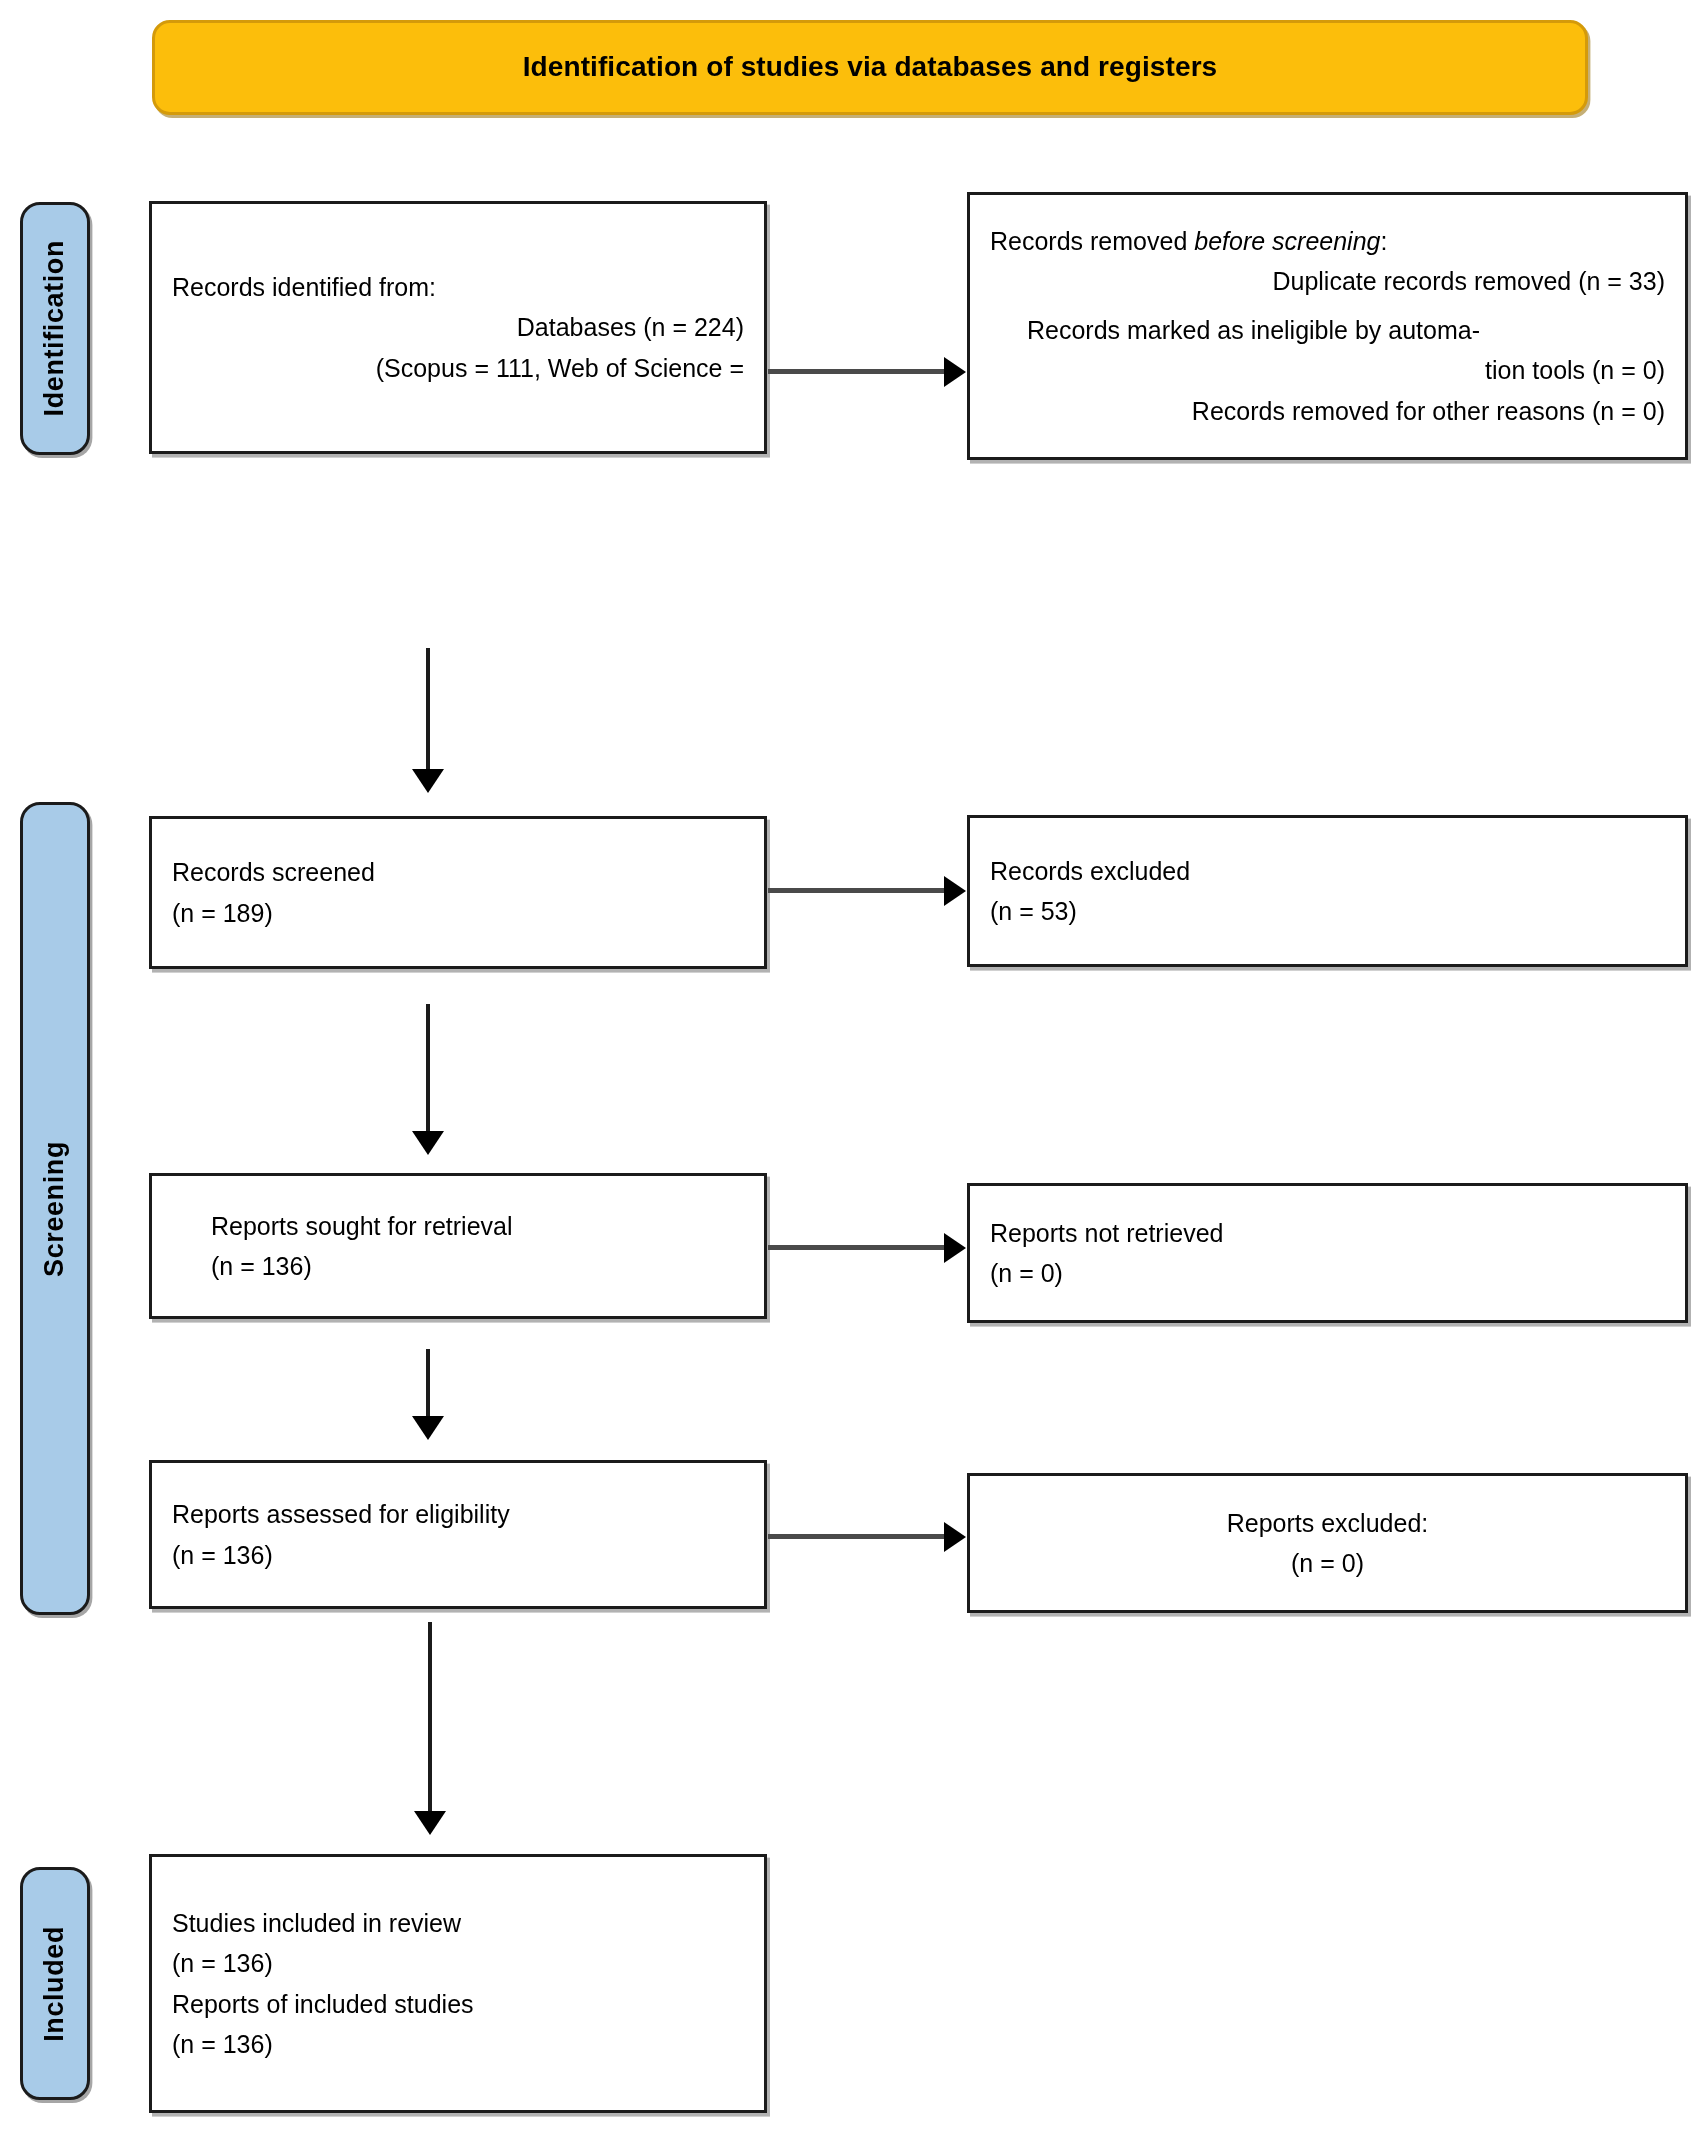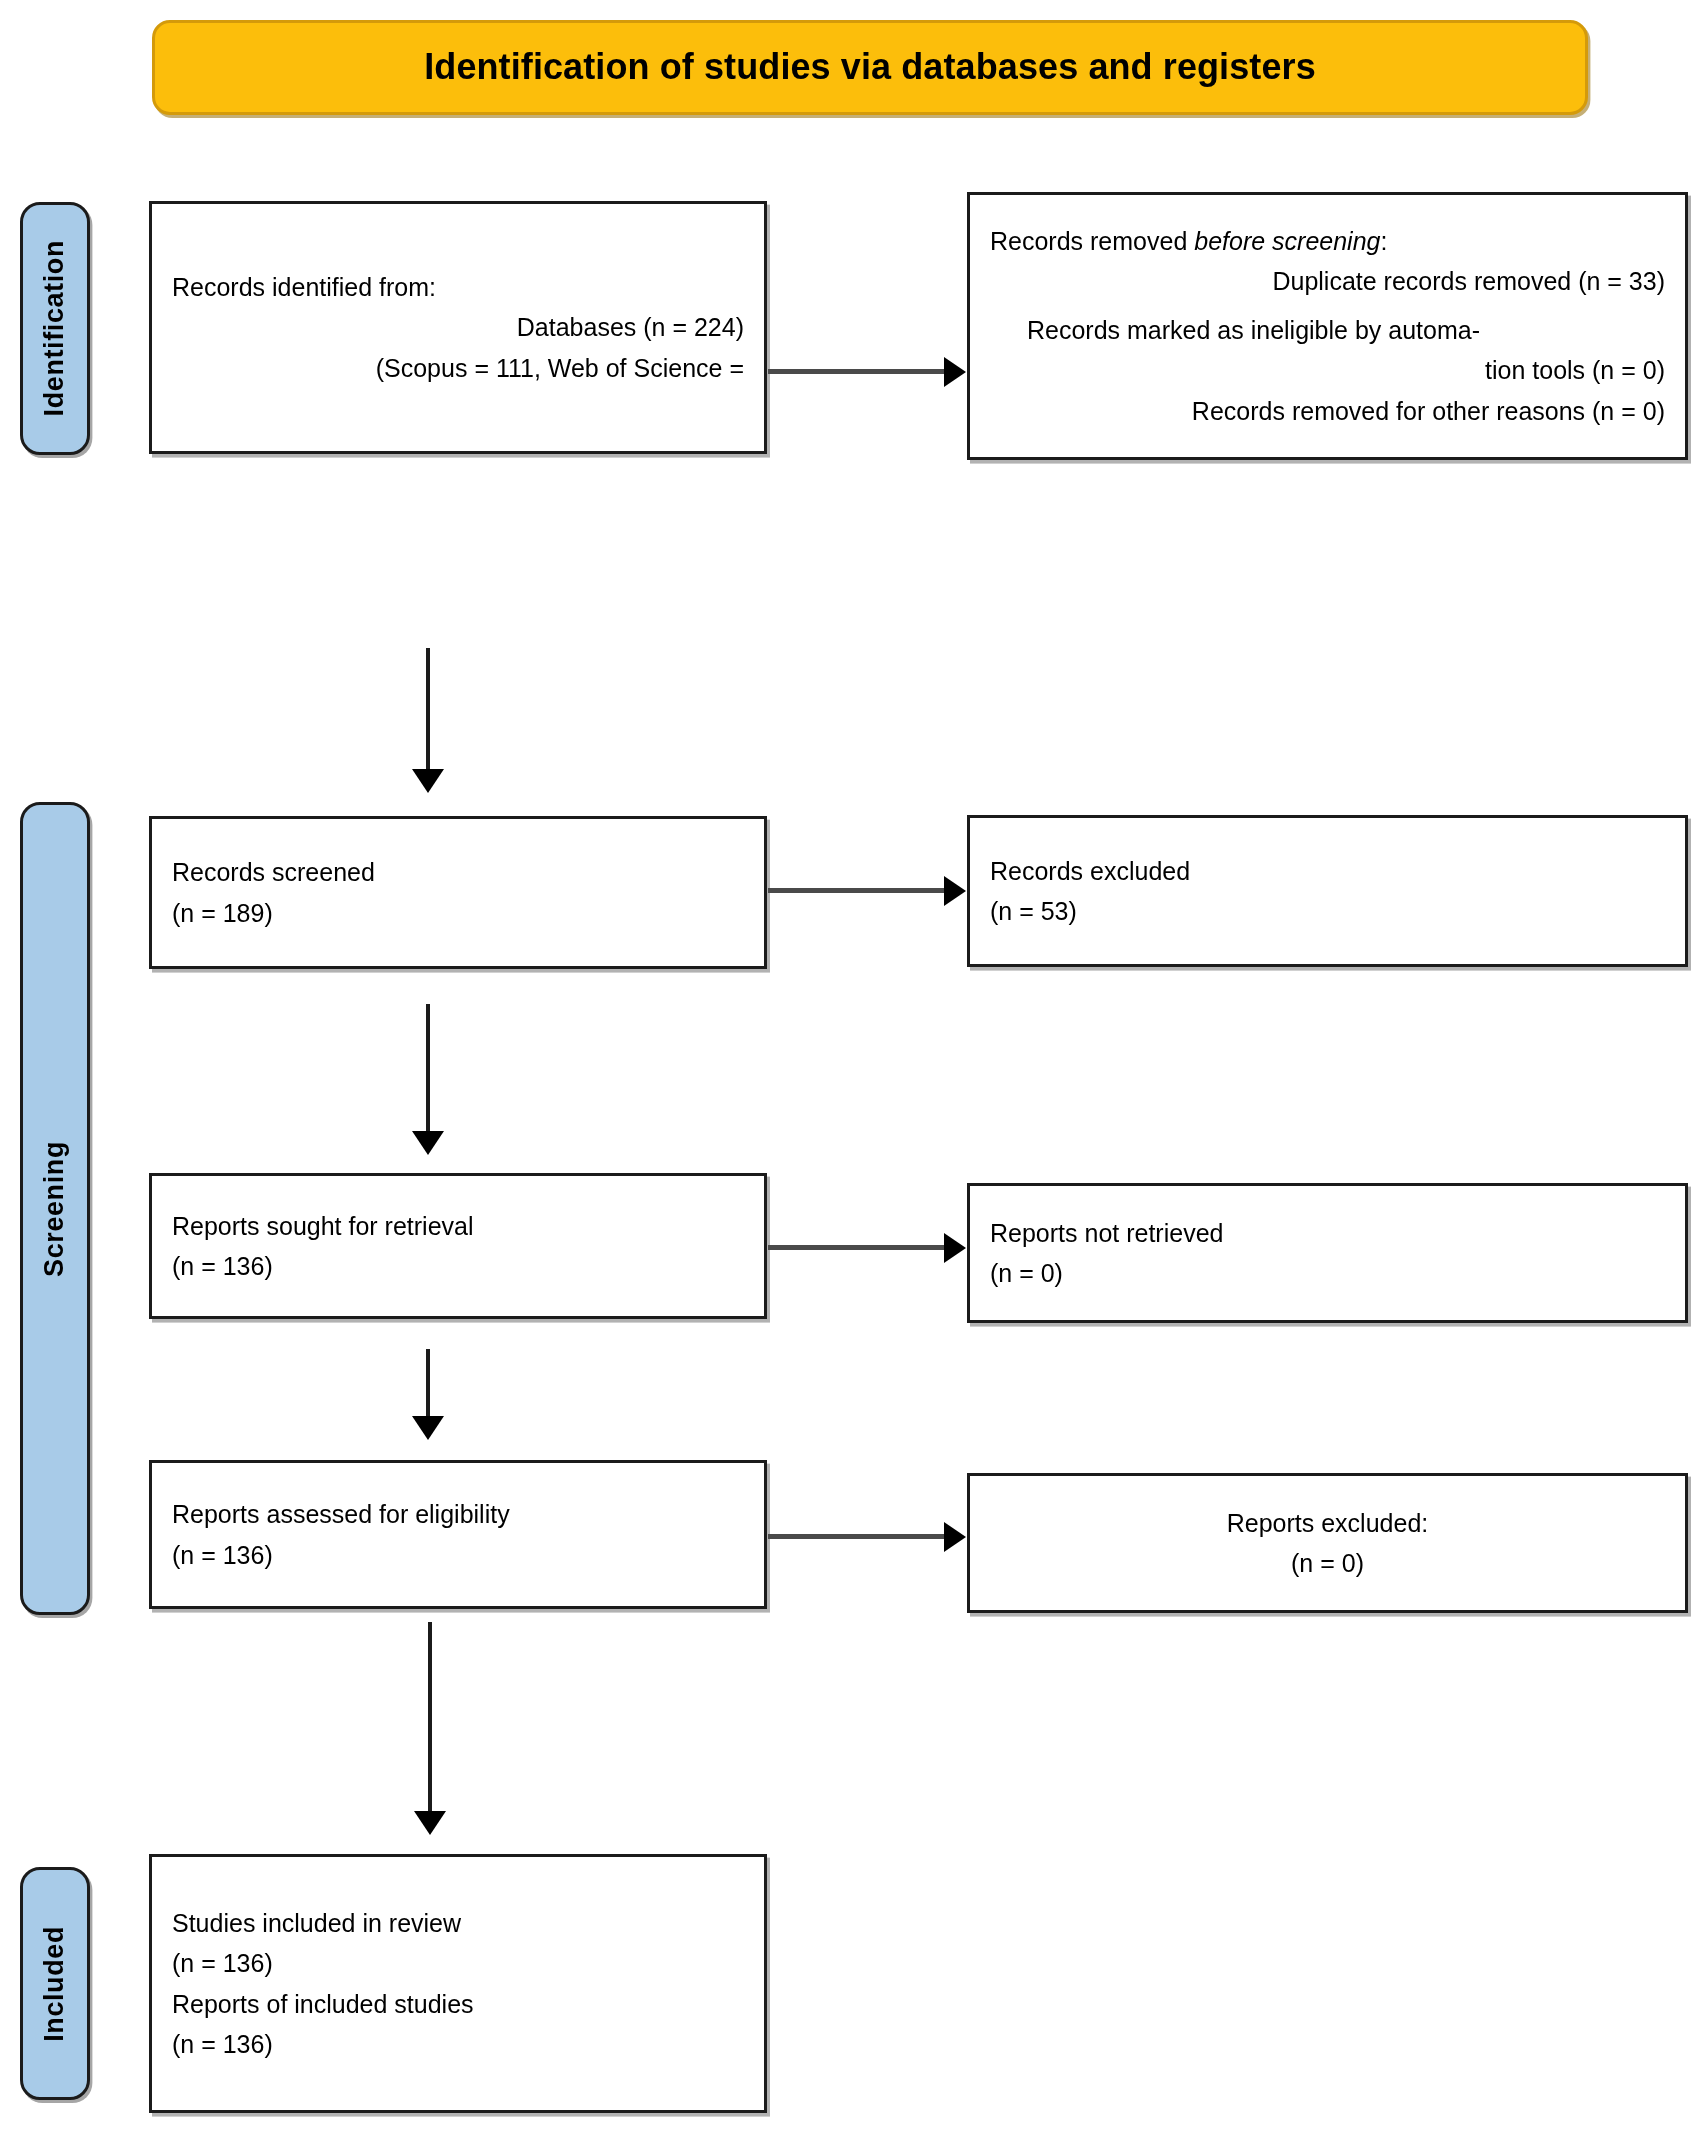--- a/index.html
+++ b/index.html
@@ -29,21 +29,21 @@
     background: #FCBE0B;
     border: 3px solid #D49A0A;
     border-radius: 18px;
     box-sizing: border-box;
     display: flex;
     align-items: center;
     justify-content: center;
     box-shadow: 2.4px 3px 0 rgba(150,110,5,0.55);
   }
   .header-banner .title {
-    font-size: 36px;
+    font-size: 28px;
     font-weight: bold;
     color: #000000;
     letter-spacing: 0.1px;
     text-align: center;
   }
 
   
   .stage-chip {
     position: absolute;
     background: #A8CBE8;
@@ -100,21 +100,21 @@
   }
   .flow-box em {
     font-style: italic;
   }
 
   
   #box-identified      { left: 149px;  top: 192px;  width: 618px; height: 253px; margin-top: 9px; }
   #box-removed         { left: 967px; top: 192px;  width: 721px; height: 268px; }
   #box-screened        { left: 149px;  top: 816px; width: 618px; height: 153px; }
   #box-excluded        { left: 967px; top: 815px; width: 721px; height: 152px; }
-  #box-sought          { left: 149px;  top: 1173px; width: 618px; height: 146px; }
+  #box-sought          { left: 149px;  top: 1173px; width: 618px; height: 146px; padding-left: 39px; }
   #box-notretrieved    { left: 967px; top: 1183px; width: 721px; height: 140px; }
   #box-assessed        { left: 149px;  top: 1460px; width: 618px; height: 149px; }
   #box-repexcluded     { left: 967px; top: 1473px; width: 721px; height: 140px; text-align: center; }
   #box-included        { left: 149px;  top: 1854px; width: 618px; height: 259px; }
 
   
   .arrow-h {
     position: absolute;
     height: 5.4px;
     background: #4a4a4a;

